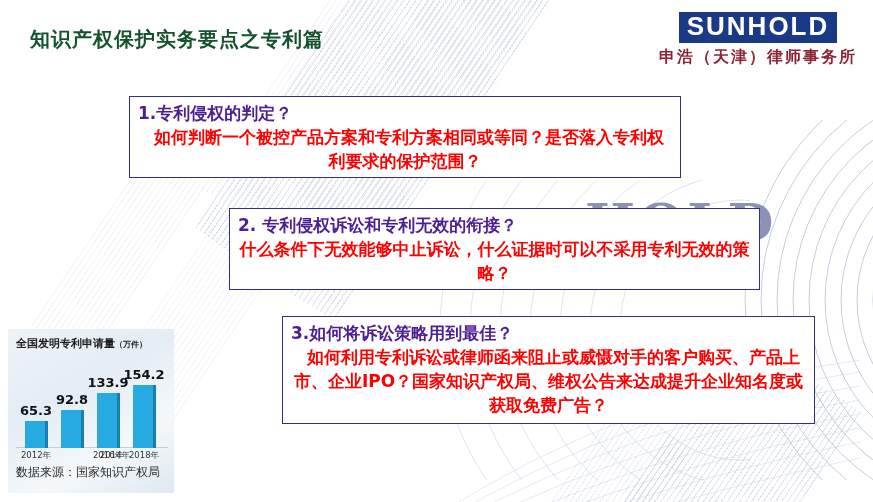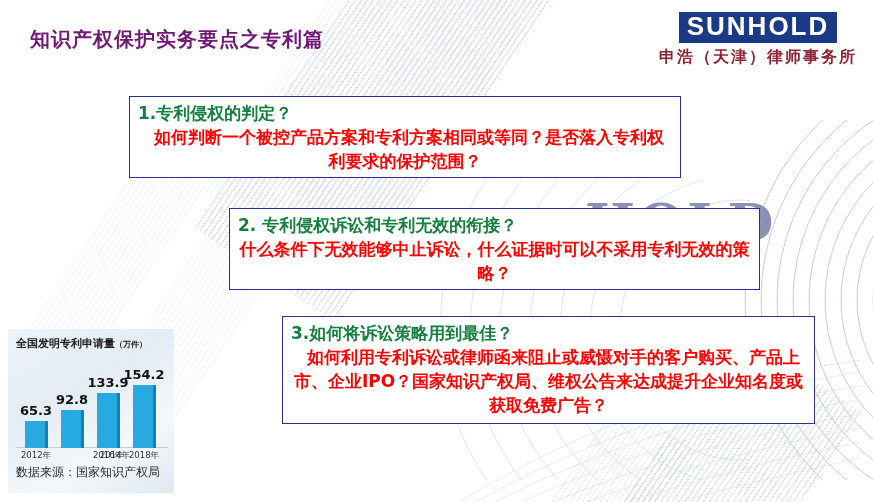--- a/index.html
+++ b/index.html
@@ -115,21 +115,21 @@
   }
 
   
   .page-title {
     position: absolute;
     left: 30px;
     top: 26px;
     font-family: "DejaVu Sans", "Liberation Sans", sans-serif;
     font-size: 20px;
     font-weight: 700;
-    color: #701a75;
+    color: #14532d;
     letter-spacing: 1px;
     white-space: nowrap;
   }
   .logo {
     position: absolute;
     right: 16px;
     top: 12px;
     text-align: center;
   }
   .logo-mark {
@@ -154,21 +154,21 @@
 
   
   .qbox {
     position: absolute;
     border: 1.6px solid #2c2f8f;
     background: #ffffff;
     box-sizing: border-box;
     padding: 4px 8px 6px 8px;
   }
   .qbox .q-head {
-    color: #15803d;
+    color: #4c1d95;
     font-weight: 700;
     font-size: 17px;
     line-height: 1.42;
     white-space: nowrap;
   }
   .qbox .q-body {
     color: #ff0000;
     font-weight: 700;
     font-size: 17px;
     line-height: 1.42;

